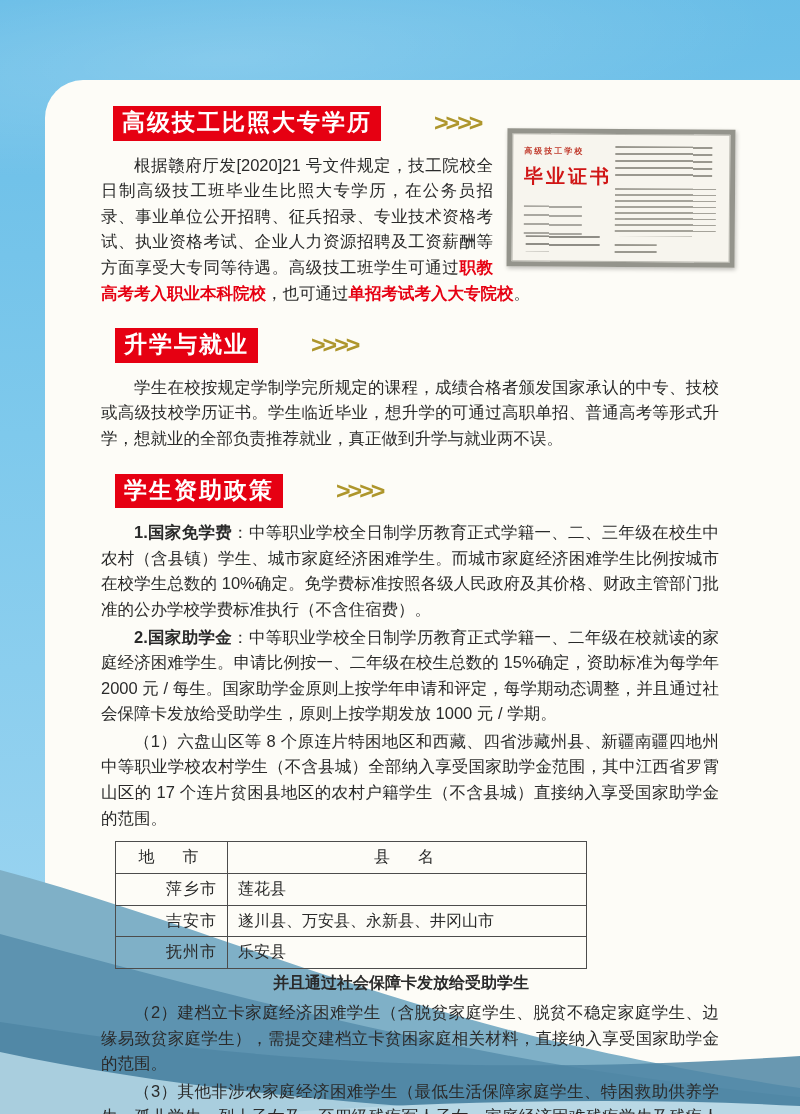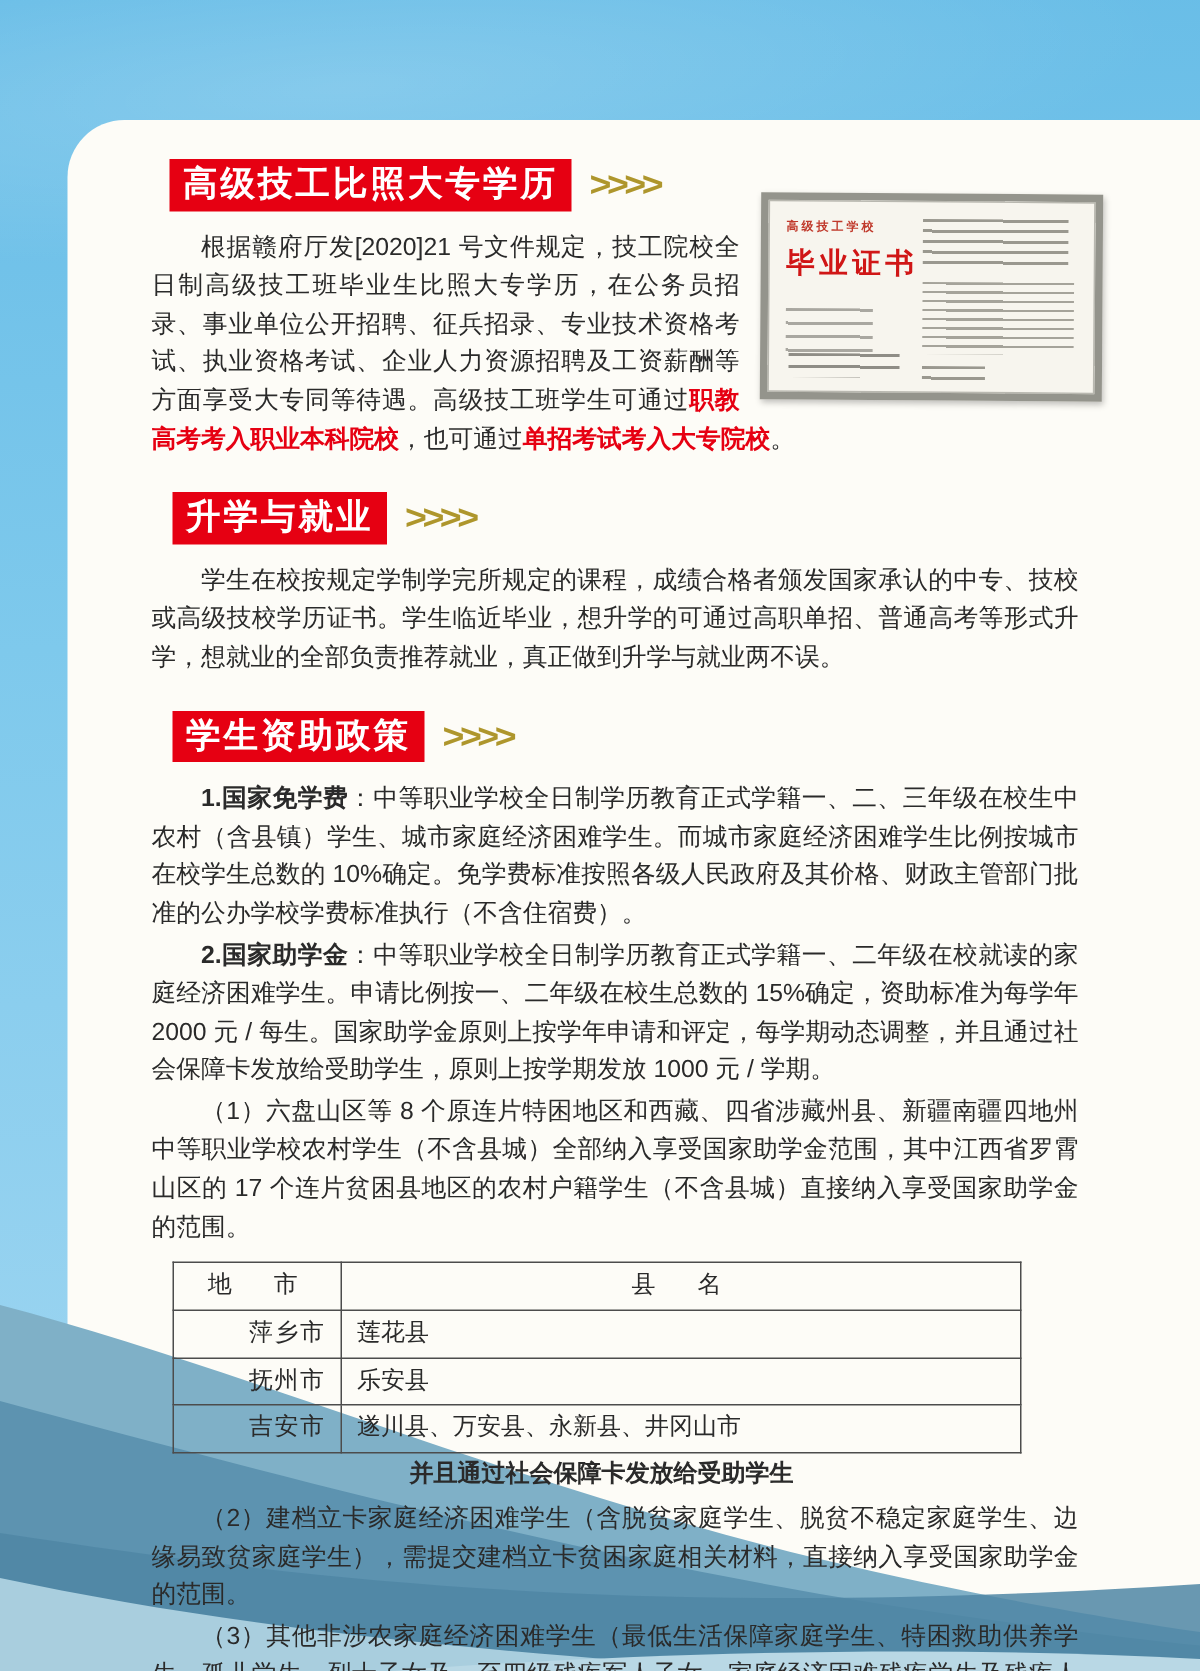--- a/index.html
+++ b/index.html
@@ -21,21 +21,21 @@
   .card {
     position:absolute; left:45px; top:80px; right:0; bottom:0;
     background:#fdfcf7; border-top-left-radius:38px;
     z-index:1;
   }
   .waves { position:absolute; left:0; bottom:0; width:800px; height:330px; z-index:2; pointer-events:none; }
   .content {
     position:absolute; left:85px; top:104px; width:650px; z-index:3;
     font-size:16.5px; line-height:1.55; text-align:justify;
   }
-  .sec-head { margin:0 0 10px 28px; display:flex; align-items:center; }
+  .sec-head { margin:0 0 10px 28px; display:flex; align-items:center;gap:41px; }
   .sec-head.mt { margin-top:20px;margin-left:30px; }
   .ribbon {
     display:inline-block; background:#e60012; color:#ffffff;
     font-size:23px; font-weight:700; letter-spacing:2px;
     padding:2px 9px 4px 9px; line-height:1.25;
   }
   .arrows {
     margin-left:12px; color:#ae962c; font-weight:700; font-size:25px;
     letter-spacing:-3px; transform:scaleY(.92); display:inline-block;
     font-family:"Liberation Sans", sans-serif;
@@ -62,21 +62,21 @@
   .cert-right { flex:1; padding:2px 2px 0 8px; }
   .cert-lines-r1 { width:92%; height:34px;
     background:repeating-linear-gradient(#9a988f 0 2px, transparent 2px 7px); }
   .cert-lines-r2 { width:96%; height:48px; margin-top:8px;
     background:repeating-linear-gradient(#a5a39a 0 1.6px, transparent 1.6px 6px); }
   .cert-lines-r3 { width:40%; height:10px; margin-top:8px;
     background:repeating-linear-gradient(#9a988f 0 2px, transparent 2px 7px); }
 
   
   .aid-table {
-    border-collapse:collapse; margin:10px 0 2px 30px; width:566px;
+    border-collapse:collapse; margin:10px 0 2px 30px; width:472px;
     font-size:16px; background:rgba(255,255,255,.0);
   }
   .aid-table th, .aid-table td { border:1.6px solid #4c4c4c; padding:3px 10px; }
   .aid-table th { font-weight:400; text-align:center; letter-spacing:6px; }
   .aid-table td.city { text-align:right; width:112px; letter-spacing:1px; }
   .aid-table td.counties { text-align:left; }
   .table-caption { text-align:center; font-weight:700; margin:2px 0 4px 30px; width:572px; font-size:16px; }
 </style>
 </head>
 <body>
@@ -140,26 +140,26 @@
       <tbody>
           <tr>
         <th>地　市</th>
         <th>县　名</th>
       </tr>
       <tr>
         <td class="city">萍乡市</td>
         <td class="counties">莲花县</td>
       </tr>
       <tr>
+        <td class="city">吉安市</td>
+        <td class="counties">遂川县、万安县、永新县、井冈山市</td>
+      </tr>
+      <tr>
         <td class="city">抚州市</td>
         <td class="counties">乐安县</td>
-      </tr>
-      <tr>
-        <td class="city">吉安市</td>
-        <td class="counties">遂川县、万安县、永新县、井冈山市</td>
       </tr>
     </tbody>
       </table>
     <div class="table-caption">并且通过社会保障卡发放给受助学生</div>
 
     <p class="body">（2）建档立卡家庭经济困难学生（含脱贫家庭学生、脱贫不稳定家庭学生、边缘易致贫家庭学生），需提交建档立卡贫困家庭相关材料，直接纳入享受国家助学金的范围。</p>
     <p class="body">（3）其他非涉农家庭经济困难学生（最低生活保障家庭学生、特困救助供养学生、孤儿学生、烈士子女及一至四级残疾军人子女、家庭经济困难残疾学生及残疾人子女、城镇贫困群众家庭学生、因病因灾因意外事故等刚性支出较大或收入大幅缩减导致基本生活出现严重困难家庭学生等符合申请国家助学金条件的学生）需提供户籍所在地的民政、退役军人事务、残联等部门确认的有效证件的原件或提供重大疾病、重大变故的相关佐证材料，可优先纳入享受国家助学金的范围。</p>
 
   </div>
 </div>

